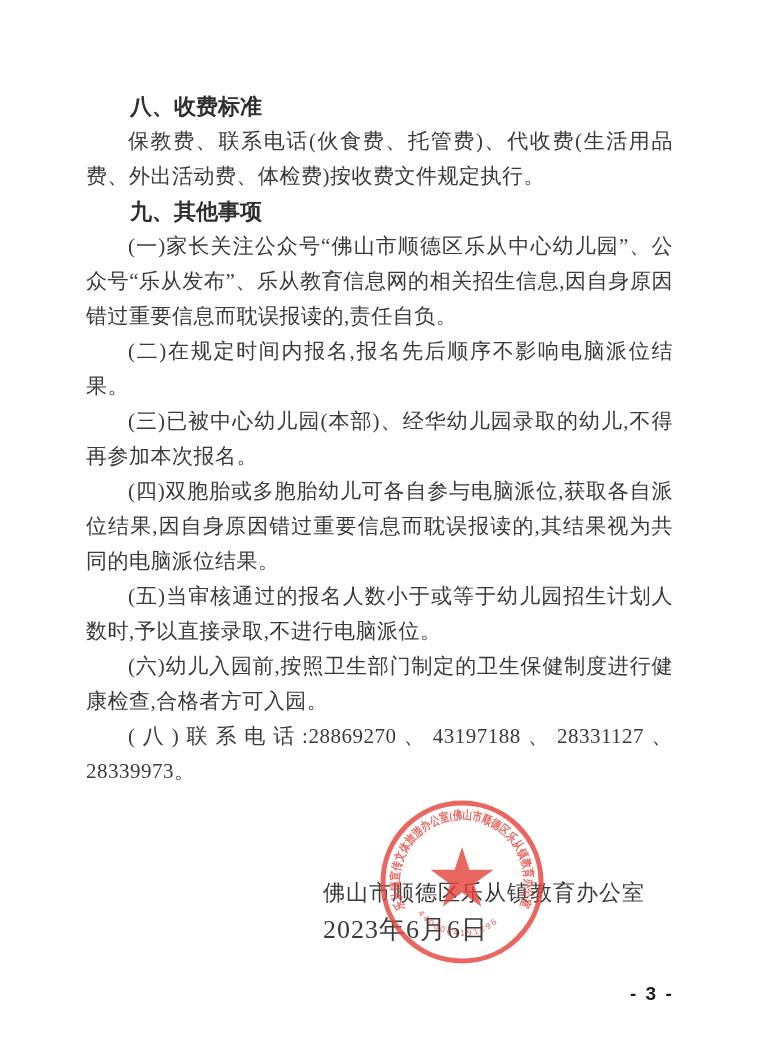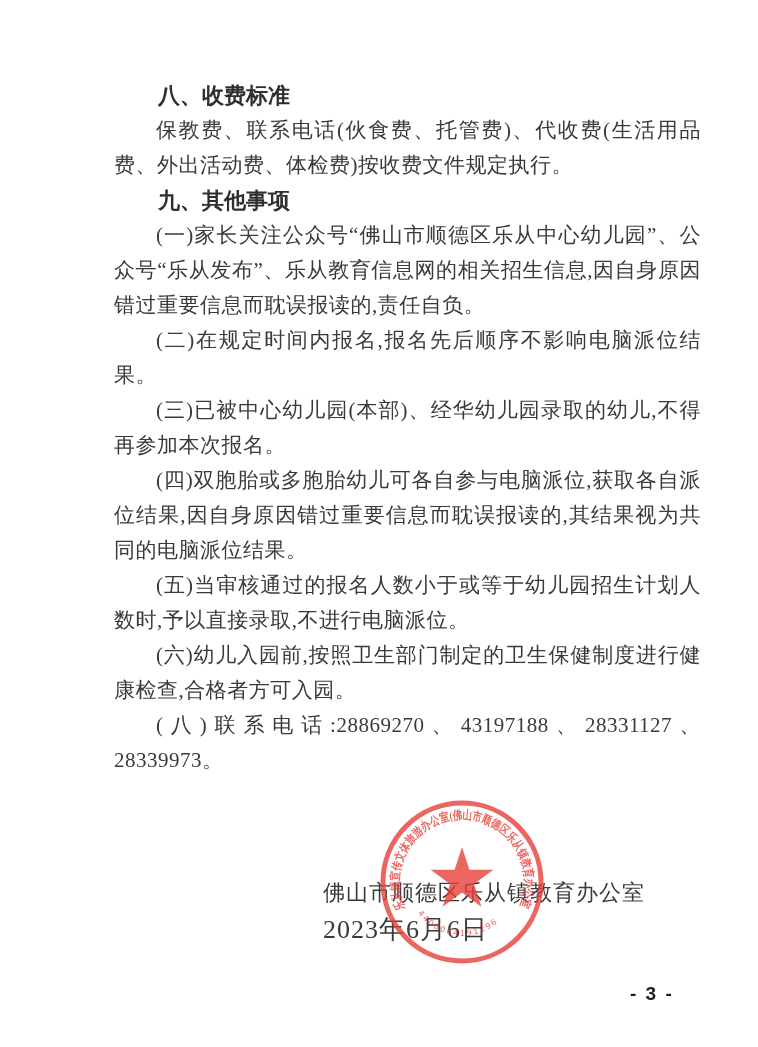--- a/index.html
+++ b/index.html
@@ -11,23 +11,22 @@
     overflow: hidden;
     font-family: "Liberation Serif", serif;
     color: #3a3a3a;
   }
   .page {
     position: absolute; inset: 0;
     background: #ffffff;
   }
   .content {
     position: absolute;
-    left: 86px; top: 78px;
+    left: 86px; top: 89px;
     width: 587px;
-    margin-left: 28px;
   }
   .content p {
     font-size: 21px;
     line-height: 35px;
     letter-spacing: 0.5px;
     text-indent: 2em;
     text-align: justify;
     color: #3a3a3a;
   }
   .content h2 {

